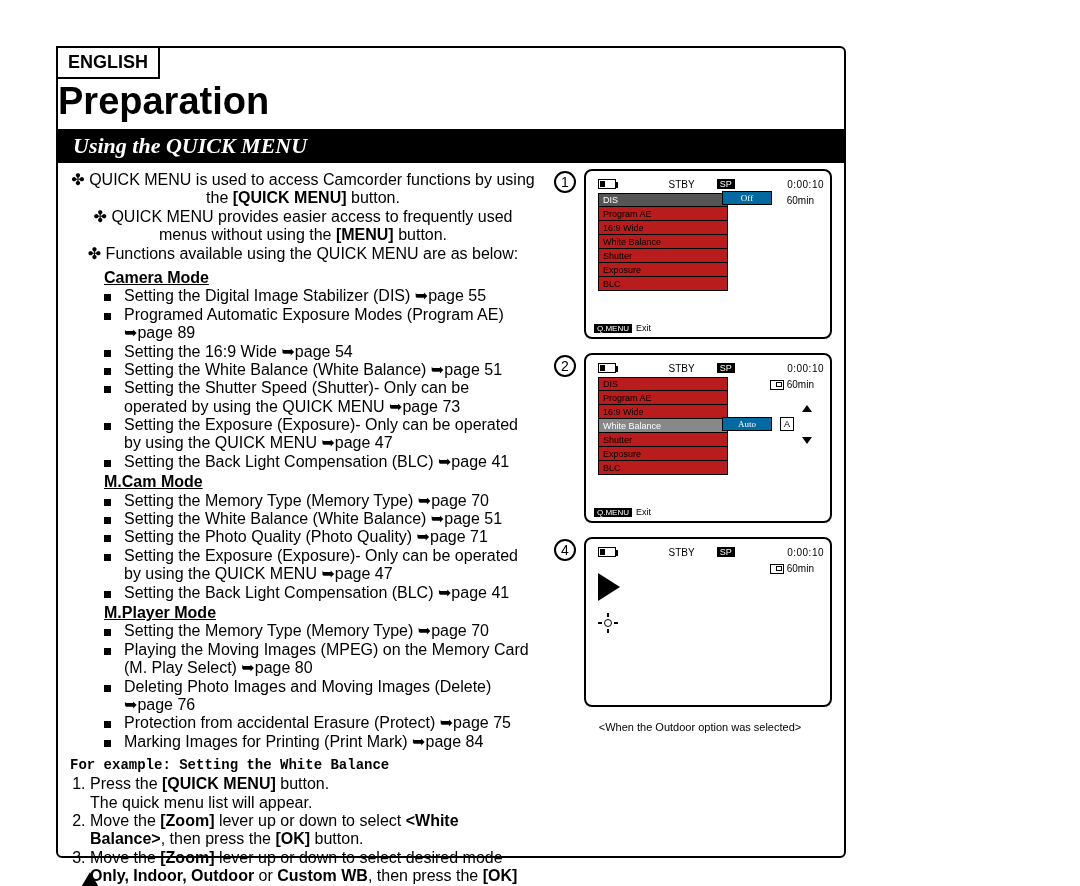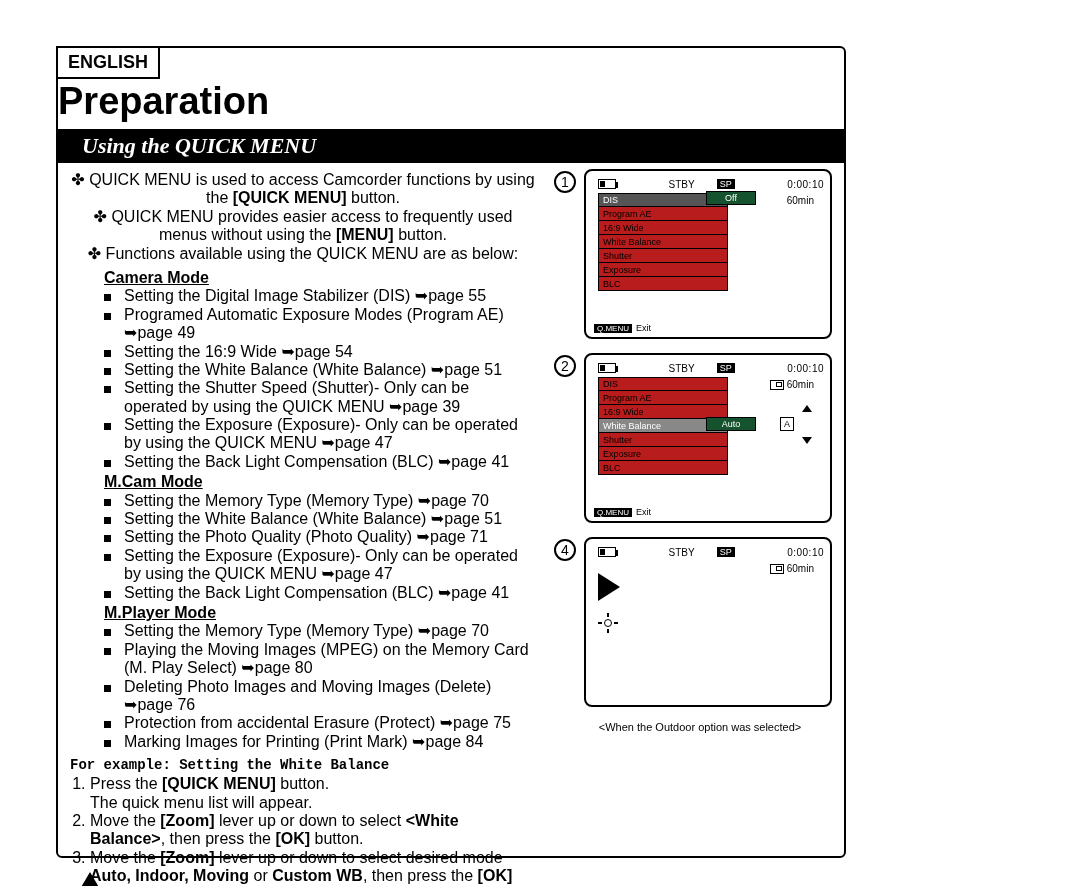--- a/index.html
+++ b/index.html
@@ -36,21 +36,21 @@
     padding-top: 44px;
   }
   h1.title {
     font-size: 38px; font-weight: 700;
     margin: 0 0 6px 2px;
   }
   .section-bar {
     background: #000; color: #fff;
     font-style: italic; font-weight: 700;
     font-size: 22px;
-    padding: 4px 26px;
+    padding: 4px 17px;
     margin: 4px 0 6px 0;
     font-family: "Times New Roman", serif;
   }
   .two-col { display: flex; gap: 18px; }
   .col-left { flex: 1 1 auto; font-size: 16px; line-height: 1.15; }
   .col-right { width: 292px; flex: 0 0 auto; font-size: 10px; }
 
   .flower-list { list-style: none; padding-left: 14px; margin: 2px 0 6px 0; text-align: center; }
   .flower-list > li::before { content: "✤ "; }
   .flower-list > li { margin: 0; }
@@ -112,23 +112,23 @@
   .menu-item {
     border: 1px solid #000; border-top: none;
     font-size: 9px; padding: 1px 4px; height: 14px;
     display: flex; align-items: center;
     background: #b91c1c;
   }
   .menu-item:first-child { border-top: 1px solid #000; }
   .menu-item.dark { background: #555; color: #fff; }
   .menu-item.sel  { background: #888; color: #fff; }
   .menu-val {
-    position: absolute; left: 120px; width: 50px; height: 14px;
-    border: 1px solid #000; background: #14532d; color: #fff;
-    font-size: 9px; display:flex; align-items:center; justify-content:center;
+    position: absolute; left: 136px; width: 50px; height: 14px;
+    border: 1px solid #000; background: #0369a1; color: #fff;
+    font-size: 9px; display:flex; align-items:center; justify-content:center;font-family:Liberation Serif, serif;
   }
   .menu-val-a {
     position: absolute; left: 194px; width: 14px; height: 14px;
     border: 1px solid #000; font-size: 9px;
     display:flex; align-items:center; justify-content:center;
   }
   .tri-up, .tri-down {
     position:absolute; left: 216px; width:0; height:0;
     border-left:5px solid transparent; border-right:5px solid transparent;
   }
@@ -167,24 +167,24 @@
       <div class="col-left">
         <ul class="flower-list">
           <li>QUICK MENU is used to access Camcorder functions by using the <b>[QUICK MENU]</b> button.</li>
           <li>QUICK MENU provides easier access to frequently used menus without using the <b>[MENU]</b> button.</li>
           <li>Functions available using the QUICK MENU are as below:</li>
         </ul>
 
         <div class="mode-label">Camera Mode</div>
         <ul class="sq-list">
           <li>Setting the Digital Image Stabilizer (DIS) ➥page 55</li>
-          <li>Programed Automatic Exposure Modes (Program AE) ➥page 49</li>
+          <li>Programed Automatic Exposure Modes (Program AE) ➥page 89</li>
           <li>Setting the 16:9 Wide ➥page 54</li>
           <li>Setting the White Balance (White Balance) ➥page 51</li>
-          <li>Setting the Shutter Speed (Shutter)- Only can be operated by using the QUICK MENU ➥page 39</li>
+          <li>Setting the Shutter Speed (Shutter)- Only can be operated by using the QUICK MENU ➥page 73</li>
           <li>Setting the Exposure (Exposure)- Only can be operated by using the QUICK MENU ➥page 47</li>
           <li>Setting the Back Light Compensation (BLC) ➥page 41</li>
         </ul>
 
         <div class="mode-label">M.Cam Mode</div>
         <ul class="sq-list">
           <li>Setting the Memory Type (Memory Type) ➥page 70</li>
           <li>Setting the White Balance (White Balance) ➥page 51</li>
           <li>Setting the Photo Quality (Photo Quality) ➥page 71</li>
           <li>Setting the Exposure (Exposure)- Only can be operated by using the QUICK MENU ➥page 47</li>
@@ -197,21 +197,21 @@
           <li>Playing the Moving Images (MPEG) on the Memory Card (M. Play Select) ➥page 80</li>
           <li>Deleting Photo Images and Moving Images (Delete) ➥page 76</li>
           <li>Protection from accidental Erasure (Protect) ➥page 75</li>
           <li>Marking Images for Printing (Print Mark) ➥page 84</li>
         </ul>
 
         <div class="subheading">For example: Setting the White Balance</div>
         <ol class="steps">
           <li>Press the <b>[QUICK MENU]</b> button.<br>The quick menu list will appear.</li>
           <li>Move the <b>[Zoom]</b> lever up or down to select <b>&lt;White Balance&gt;</b>, then press the <b>[OK]</b> button.</li>
-          <li>Move the <b>[Zoom]</b> lever up or down to select desired mode <b>Auto, Indoor, Moving</b> or <b>Custom WB</b>, then press the <b>[OK]</b> button.</li>
+          <li>Move the <b>[Zoom]</b> lever up or down to select desired mode <b>Only, Indoor, Outdoor</b> or <b>Custom WB</b>, then press the <b>[OK]</b> button.</li>
           <li>To exit, press the <b>[QUICK MENU]</b> button.</li>
         </ol>
 
         <div class="page-num-wrap">
           <div class="page-num">
               <span>20</span>
             </div>
         </div>
       </div>
 

